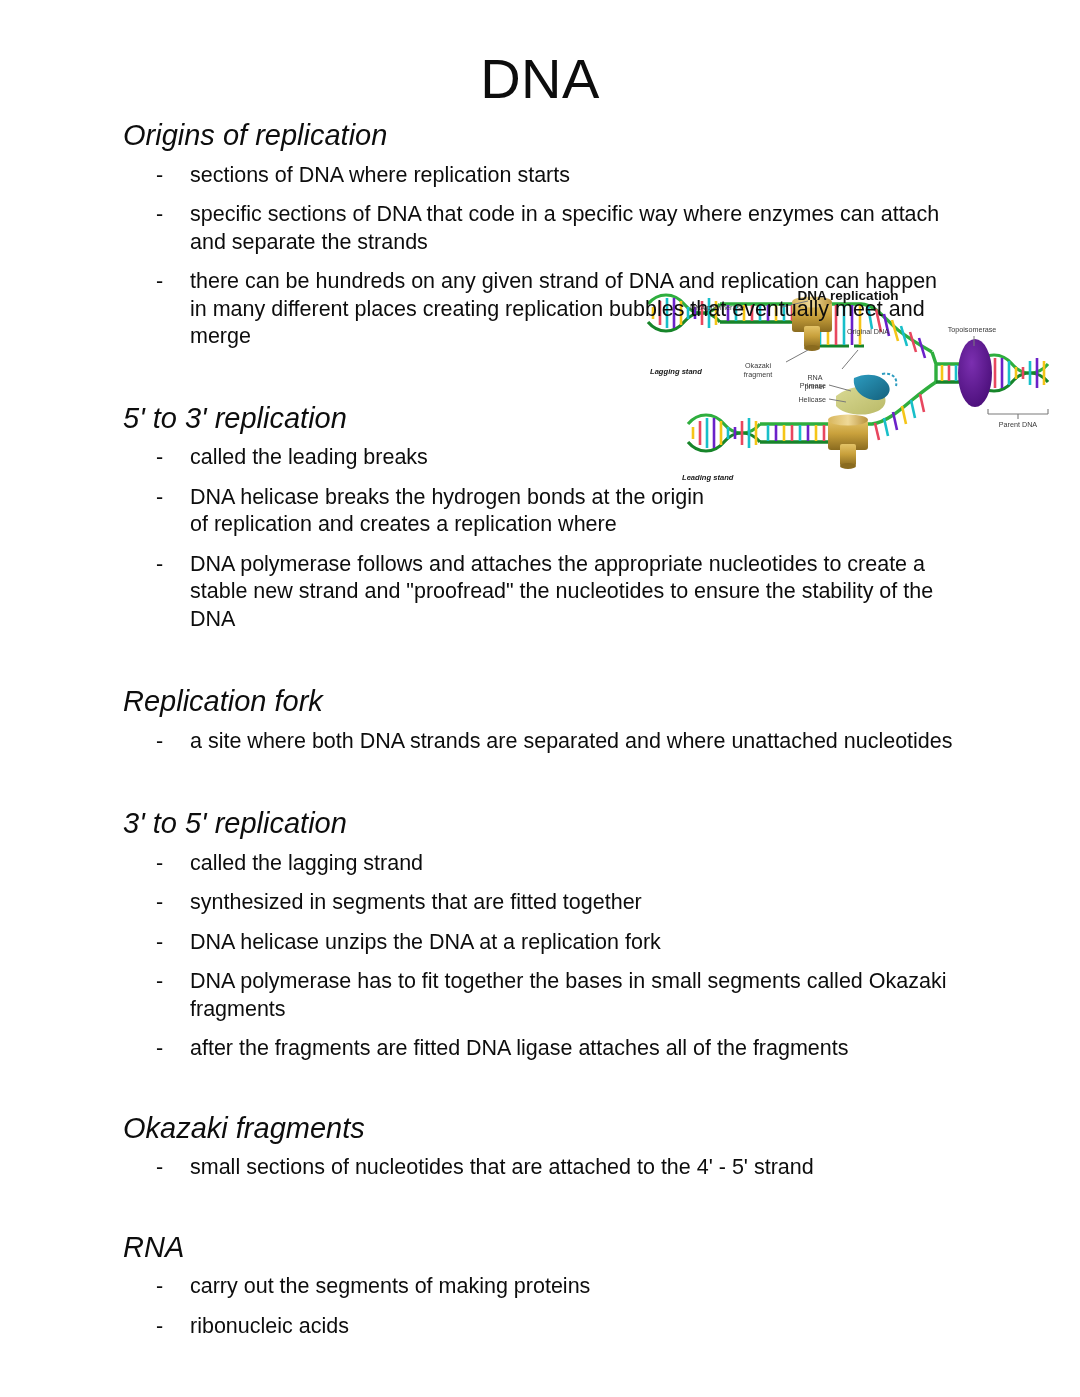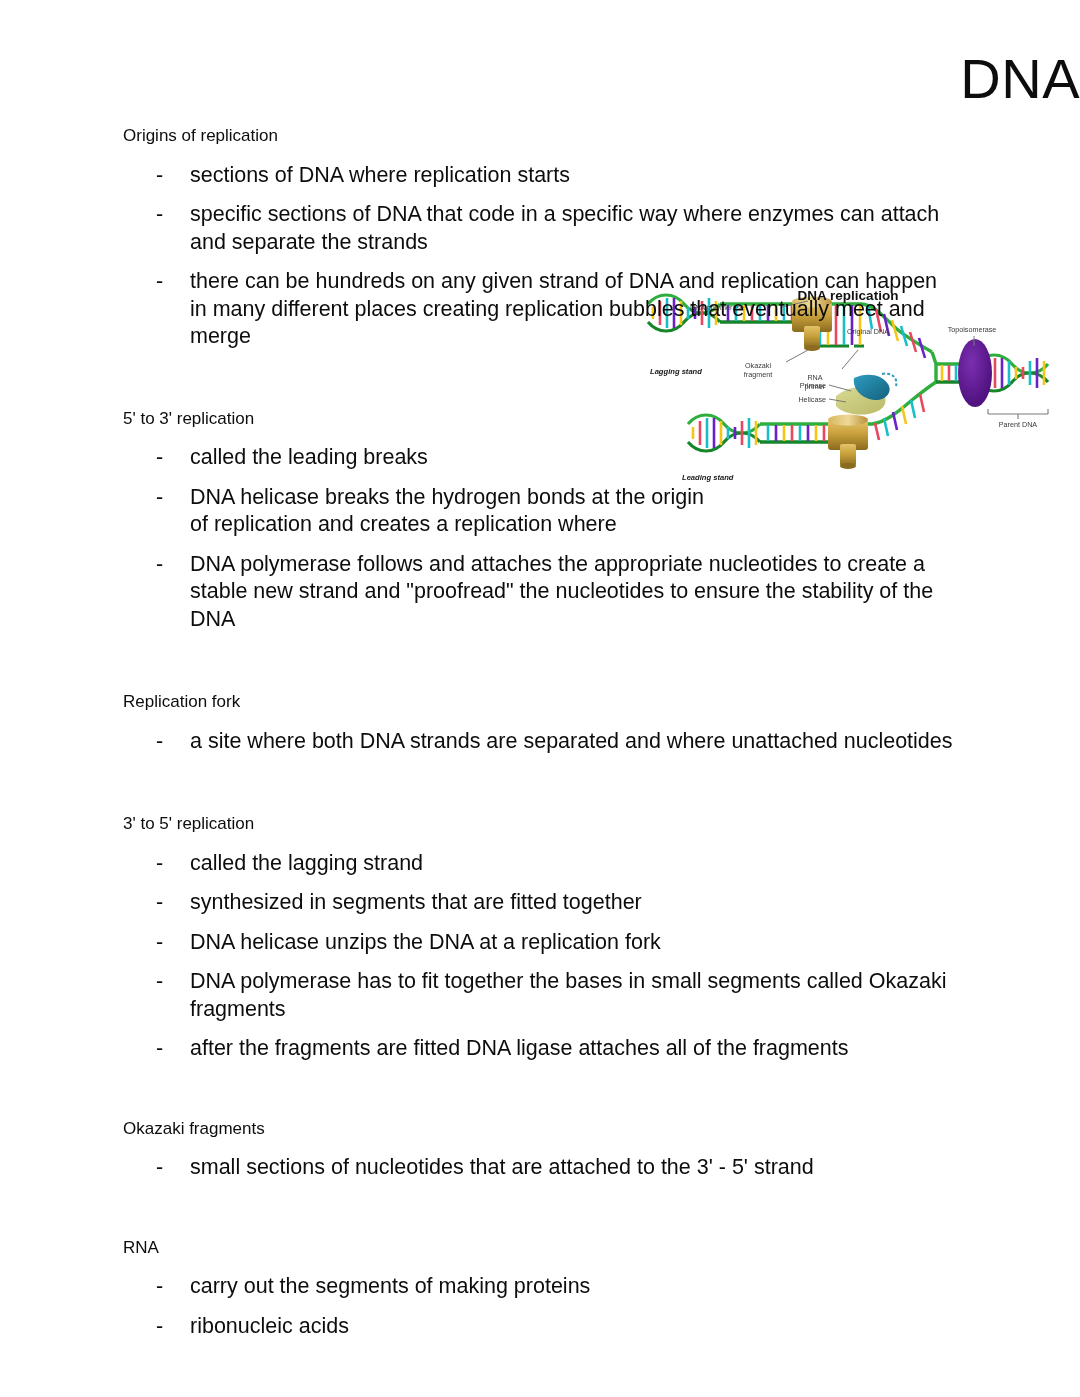--- a/index.html
+++ b/index.html
@@ -22,42 +22,43 @@
     height: 1397px;
     background: #fff;
   }
 
   
   .doc-title {
     position: absolute;
     top: 48px;
     left: 0;
     width: 1080px;
-    text-align: right;
+    text-align: center;
     font-size: 56px;
     font-weight: 400;
     letter-spacing: 0.5px;
     line-height: 1.1;
   }
 
   
   .body-col {
     position: absolute;
     top: 122px;
     left: 123px;
     width: 835px;
   }
 
   .section { margin: 0; }
 
   .sec-head {
-    font-size: 17px;
+    font-size: 29px;
     line-height: 27.5px;
     margin: 0;
     white-space: pre;
+    font-style: italic;
   }
 
   ul.bullets {
     list-style: none;
     margin: 0;
     padding: 0;
   }
   ul.bullets > li {
     position: relative;
     padding-left: 67px;
@@ -389,21 +390,21 @@
       </ul>
     </div>
 
     <div class="gap-md"></div>
 
     <div class="section">
       <div class="sec-head">Okazaki fragments</div>
       <ul class="bullets">
         <li class="wide">
           <span class="dash">-</span>
-          <span class="btext">small sections of nucleotides that are attached to the 3' - 5' strand</span>
+          <span class="btext">small sections of nucleotides that are attached to the 4' - 5' strand</span>
         </li>
       </ul>
     </div>
 
     <div class="gap-md"></div>
 
     <div class="section">
       <div class="sec-head">RNA</div>
       <ul class="bullets">
         <li class="wide">

